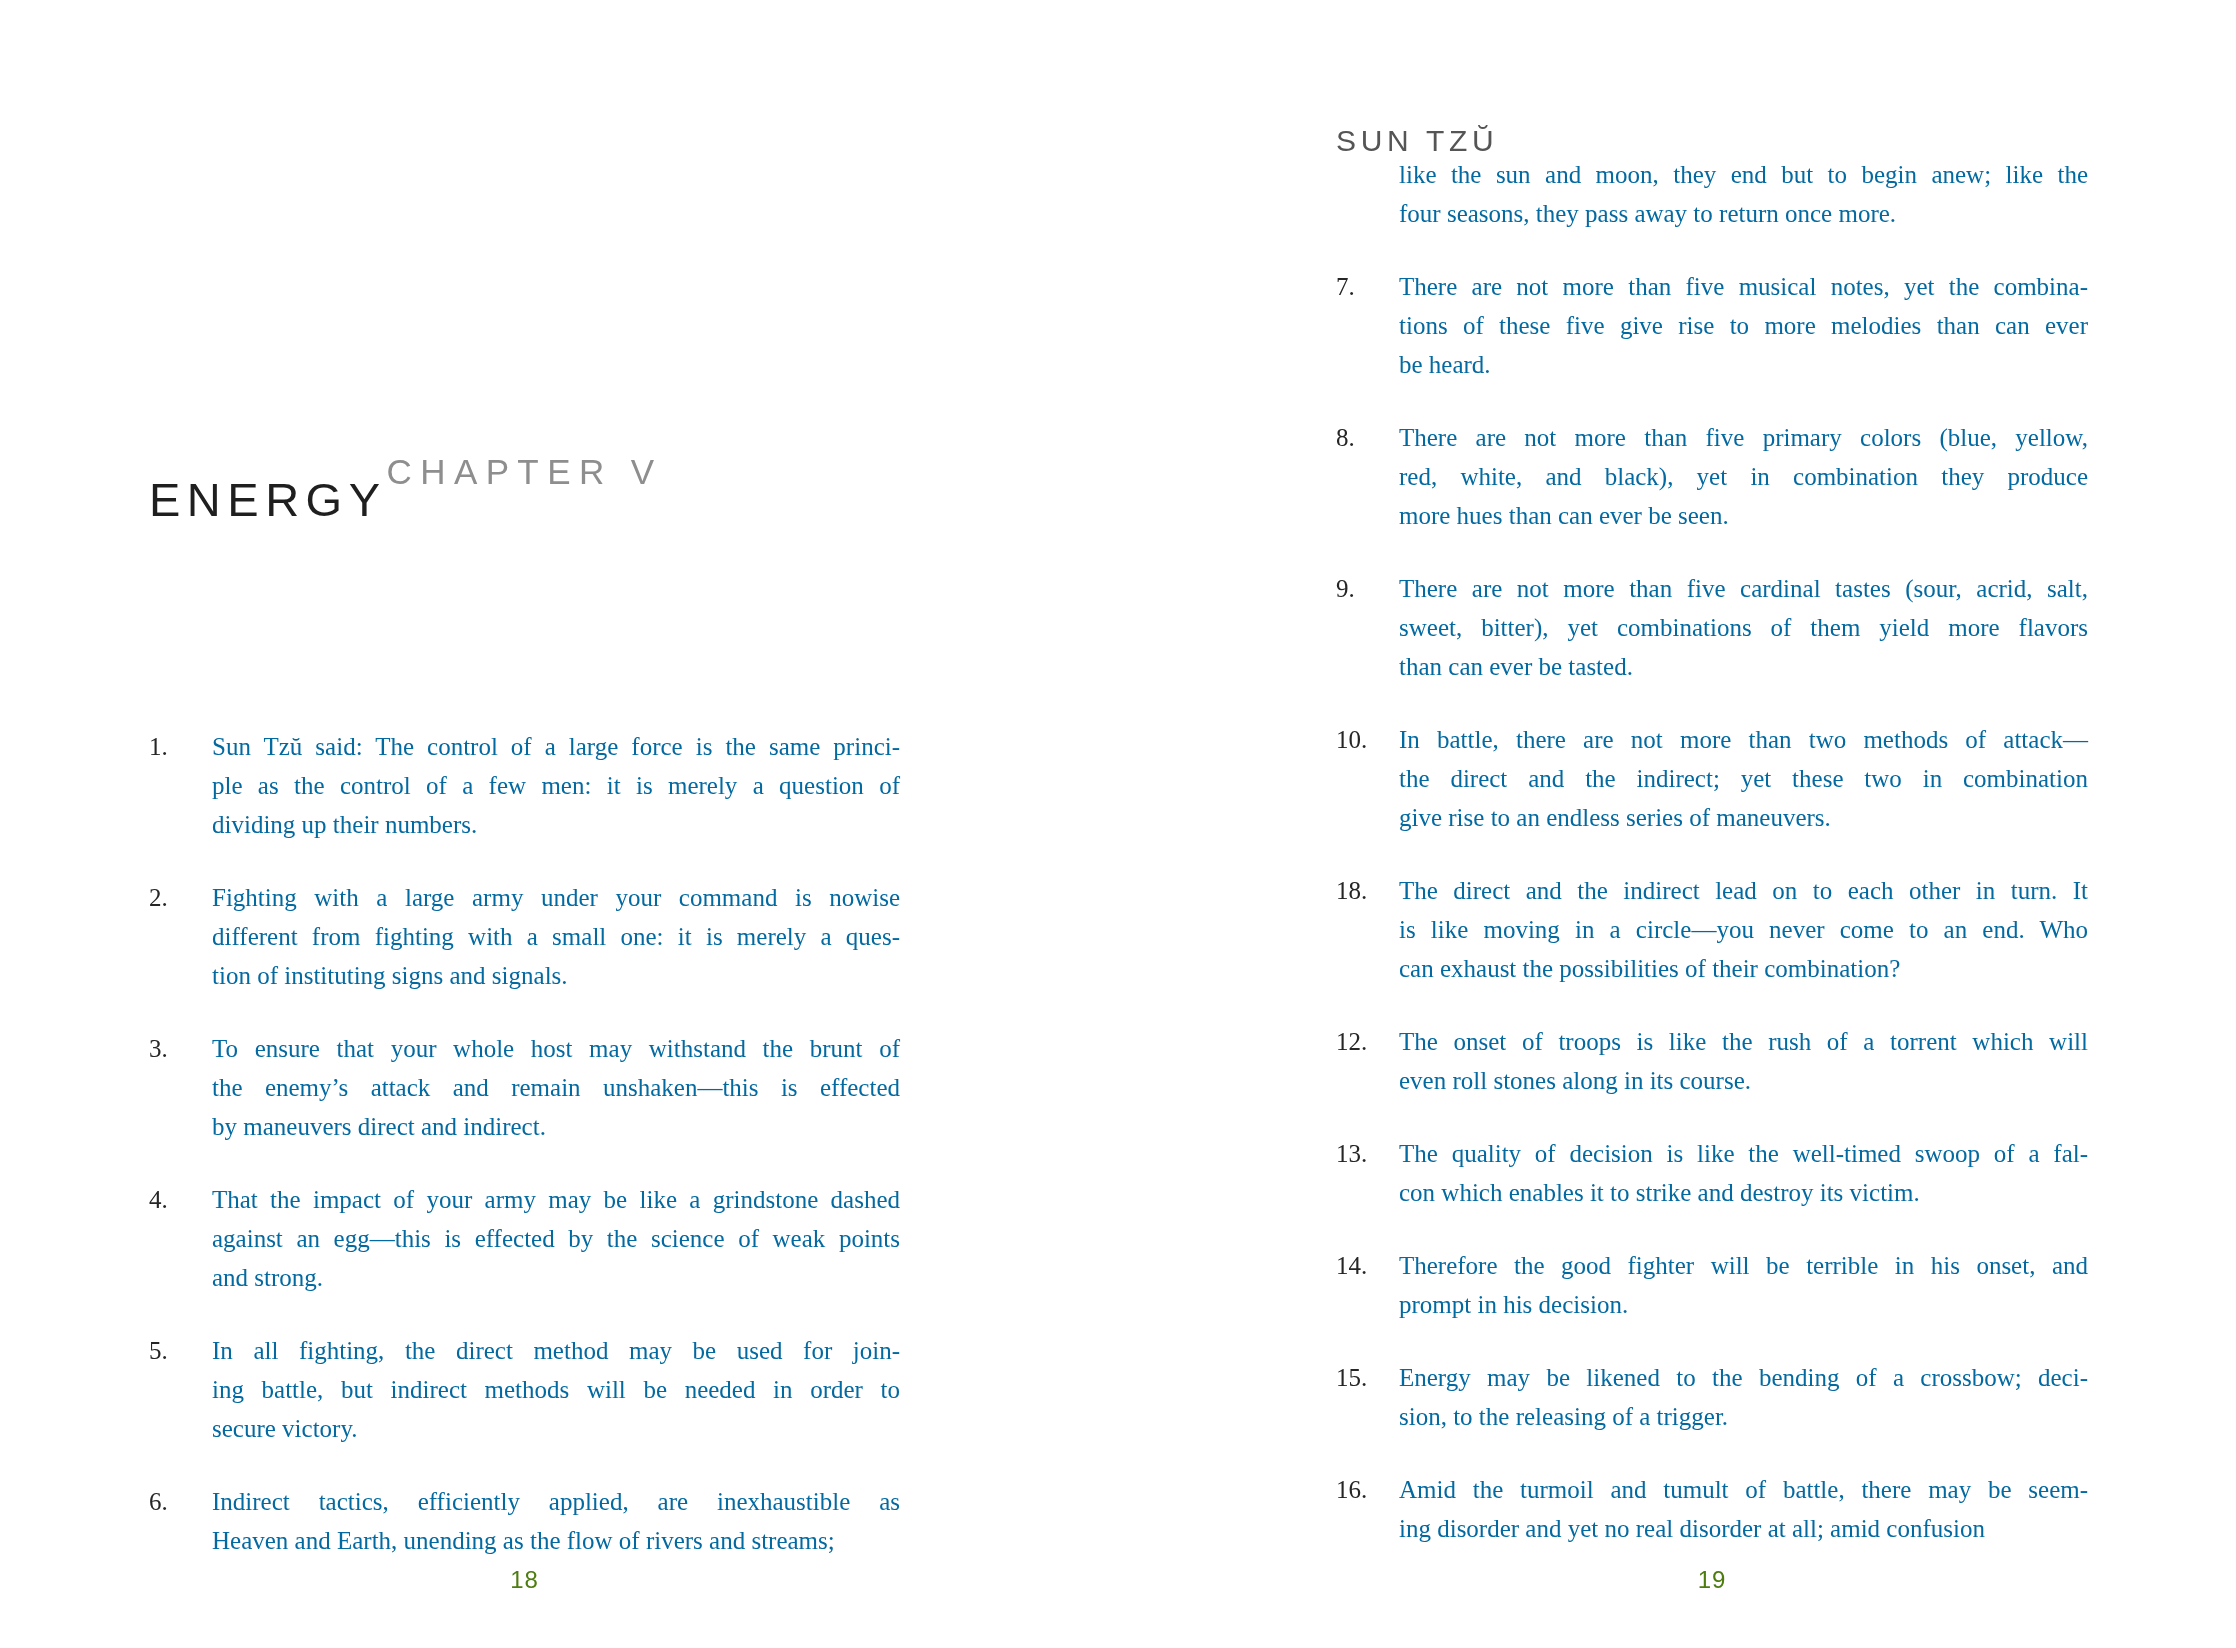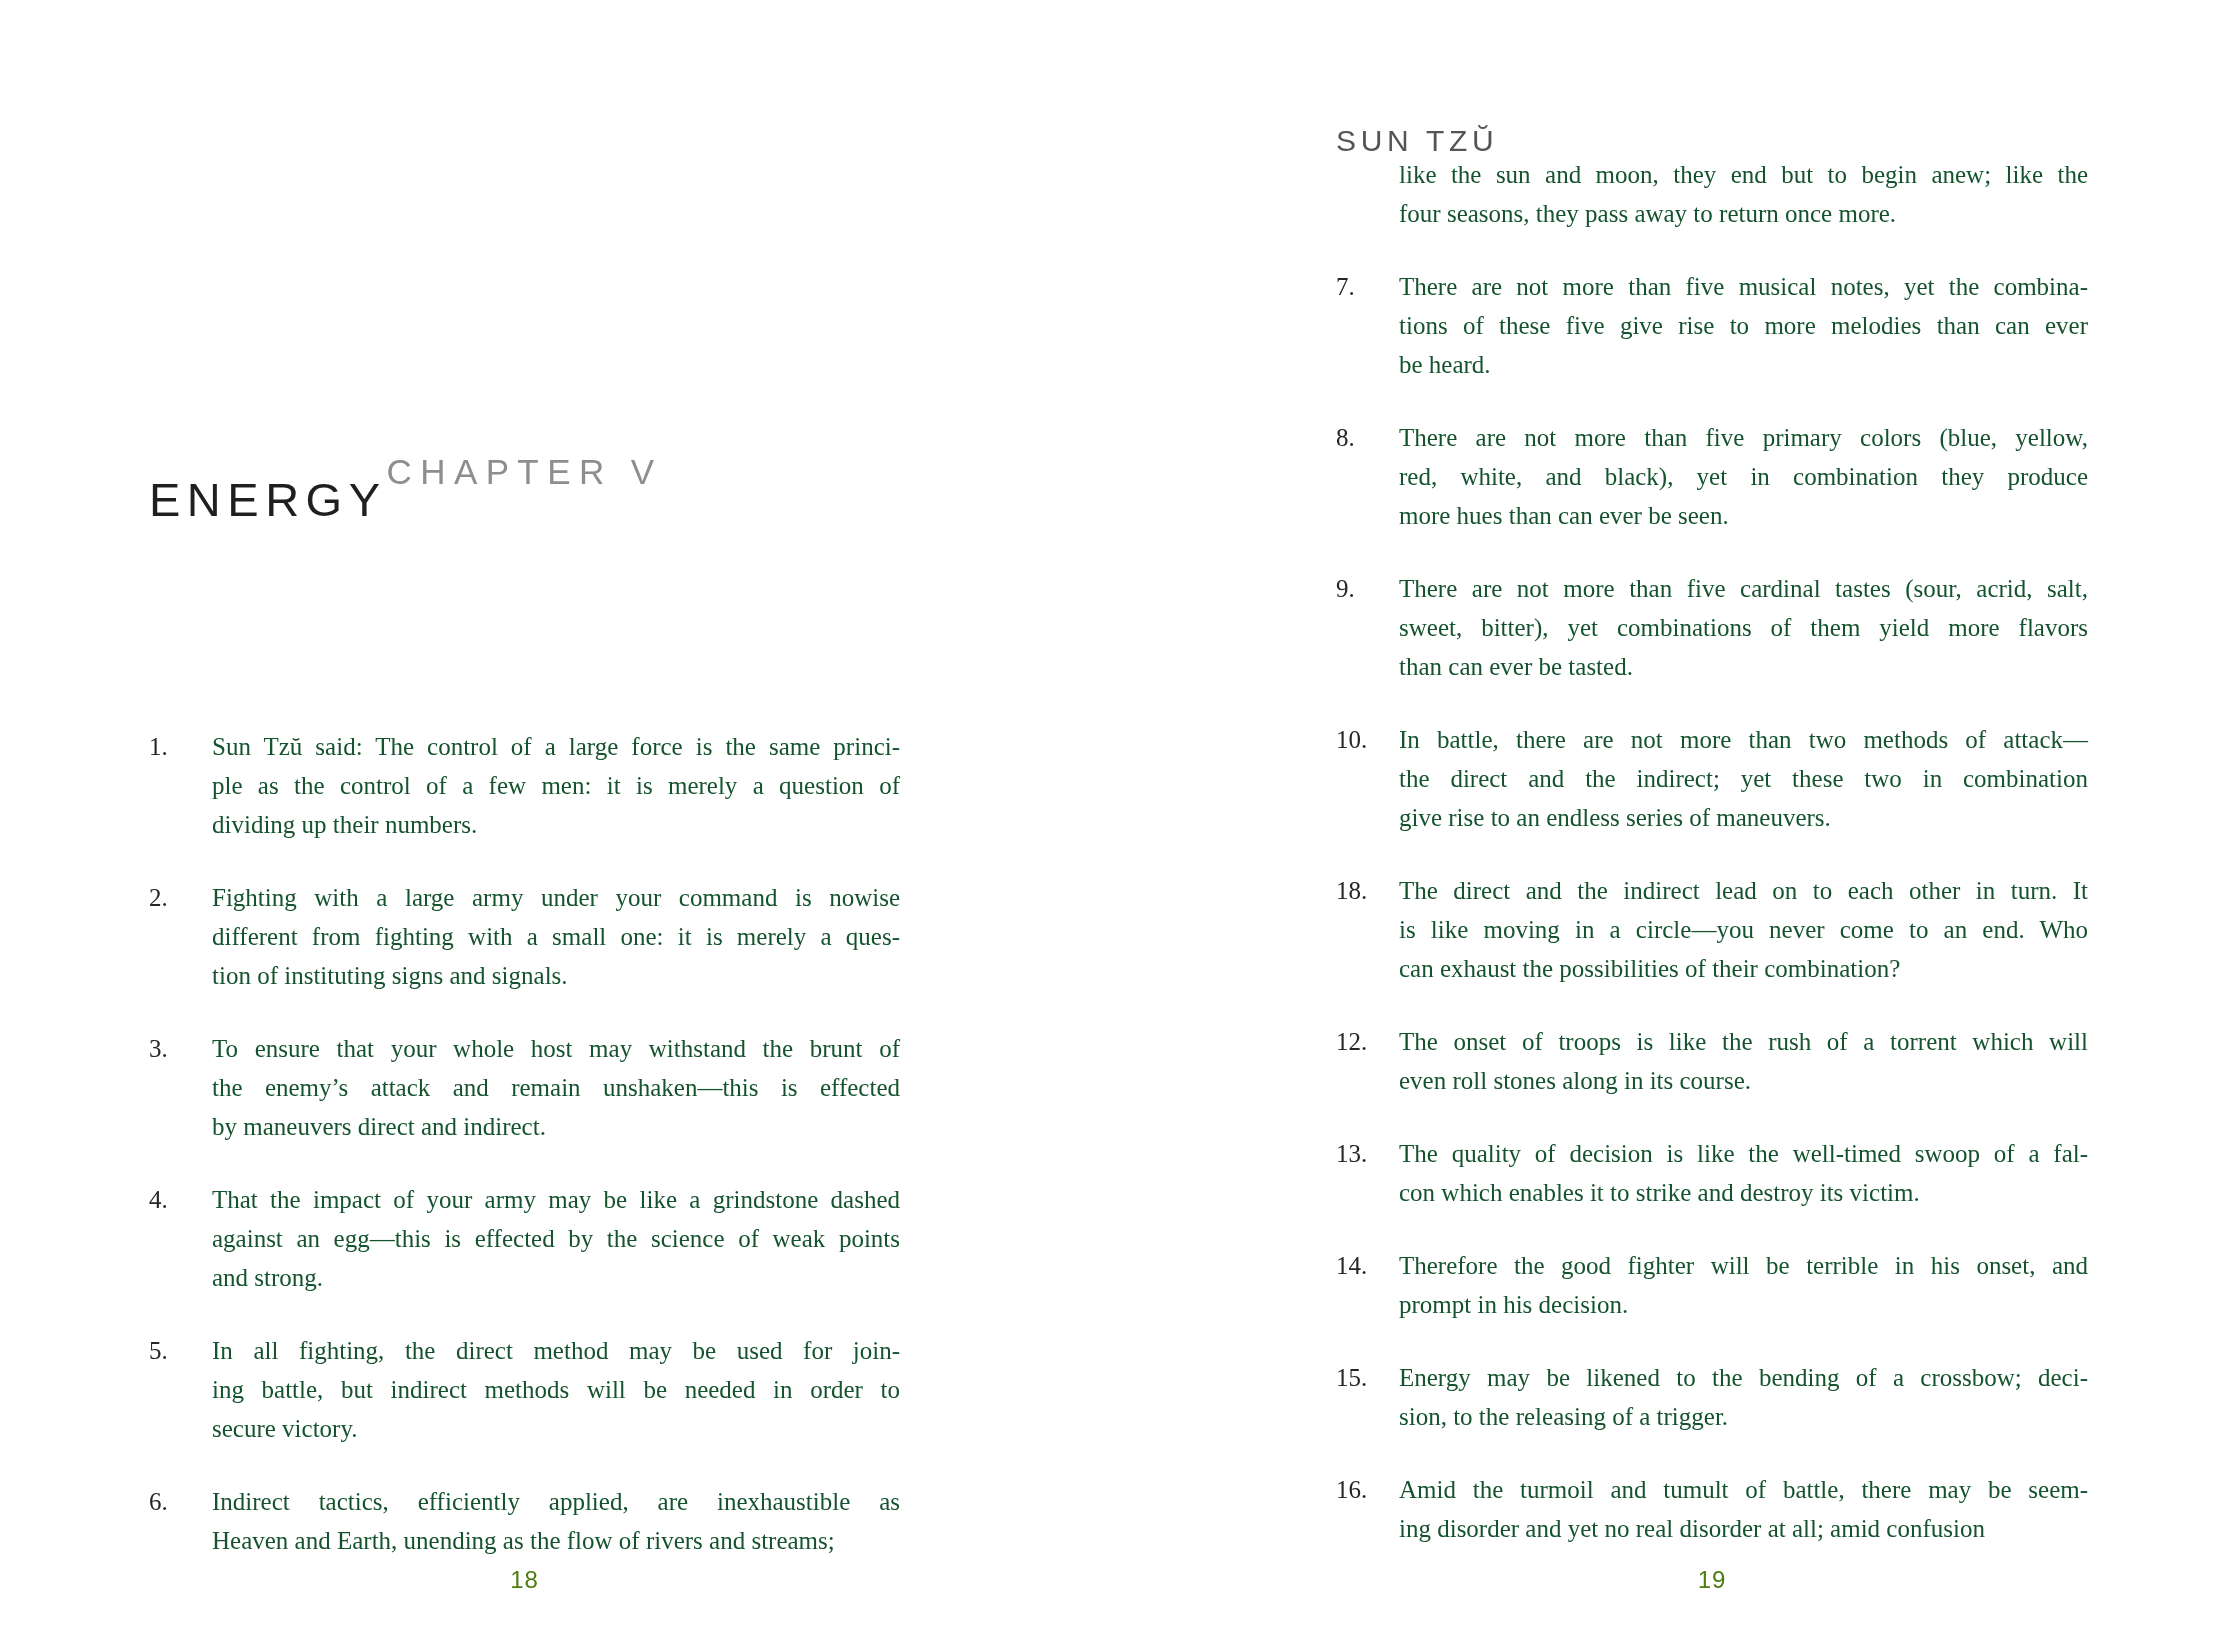--- a/index.html
+++ b/index.html
@@ -42,21 +42,21 @@
     letter-spacing:4.7px;
     color:#555555;
     margin-top:44px;
   }
   .verses{position:absolute;left:0;right:0;}
   .verses-left{top:727px;}
   .verses-right{top:155px;}
 
   .verse{display:flex;margin:0 0 34px 0;}
   .vnum{flex:none;width:63px;font-size:25px;line-height:39px;color:#262626;}
-  .vtext{flex:1;font-size:25px;line-height:39px;color:#14532d;}
+  .vtext{flex:1;font-size:25px;line-height:39px;color:#0369a1;}
   .continuation{padding-left:63px;}
 
   .tline{display:block;text-align:justify;text-align-last:justify;}
   .tline:last-child{text-align-last:left;}
 
   .page-number{
     position:absolute;top:1566px;left:0;right:0;
     text-align:center;
     font-family:"Liberation Sans", sans-serif;
     font-size:24px;

